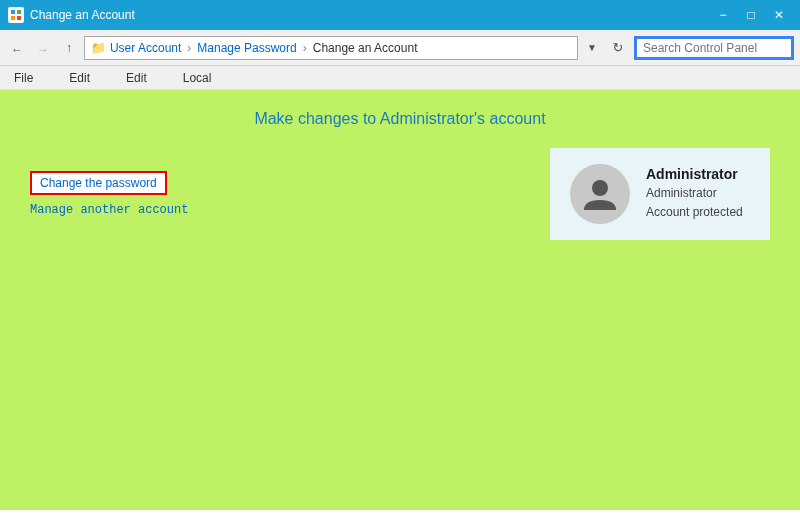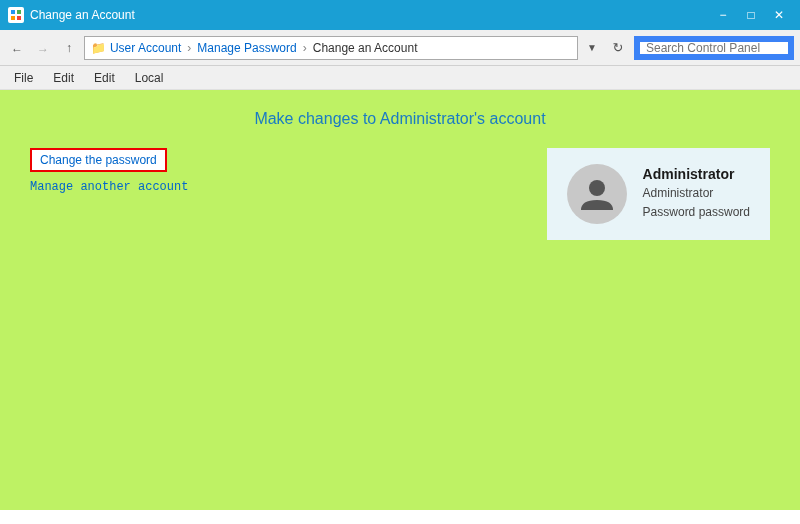--- a/index.html
+++ b/index.html
@@ -91,42 +91,42 @@
     .address-dropdown {
       width: 20px; height: 24px;
       background: transparent; border: none;
       cursor: pointer;
       display: flex; align-items: center; justify-content: center;
       font-size: 10px; color: #555;
     }
     .search-box {
       width: 160px;
       height: 24px;
-      border: 6px solid #3b82f6;
+      border: 3px solid #3b82f6;
       background: white;
       display: flex;
       align-items: center;
       padding: 0 6px;
       gap: 4px;
     }
     .search-input {
       border: none; outline: none;
       font-size: 12px;
       color: #aaa;
       flex: 1;
       background: transparent;
     }
 
     
     .menu-bar {
       height: 24px;
       display: flex;
       align-items: center;
       padding: 0 6px;
-      gap: 4px;
+      gap: 20px;
       border-bottom: 1px solid #e0e0e0;
       background: #f0f0f0;
     }
     .menu-item {
       padding: 2px 8px;
       font-size: 12px;
       color: #333;
       cursor: pointer;
       border-radius: 2px;
     }
@@ -140,21 +140,21 @@
     .page-title {
       color: #1a7bc4;
       font-size: 16px;
       font-weight: 400;
       margin-bottom: 20px;
       text-align: center;
     }
     .content-area {
       display: flex;
       gap: 40px;
-      align-items: flex-start;
+      align-items: center;
     }
     .left-panel {
       flex: 1;
     }
     .change-password-btn {
       display: inline-block;
       padding: 3px 8px;
       border: 2px solid #e00;
       color: #0066cc;
       font-size: 12px;
@@ -263,17 +263,17 @@
     <div class="account-card">
       <div class="avatar-circle">
         <svg width="40" height="40" viewBox="0 0 40 40" class="avatar-svg">
           <circle cx="20" cy="14" r="8" fill="#555"></circle>
           <path d="M4 36 Q4 26 20 26 Q36 26 36 36" fill="#555"></path>
         </svg>
       </div>
       <div class="account-info">
         <div class="account-name">Administrator</div>
         <div class="account-detail">Administrator</div>
-        <div class="account-detail">Password password</div>
+        <div class="account-detail">Account protected</div>
       </div>
     </div>
   </div>
 </div>
 
 </body></html>

